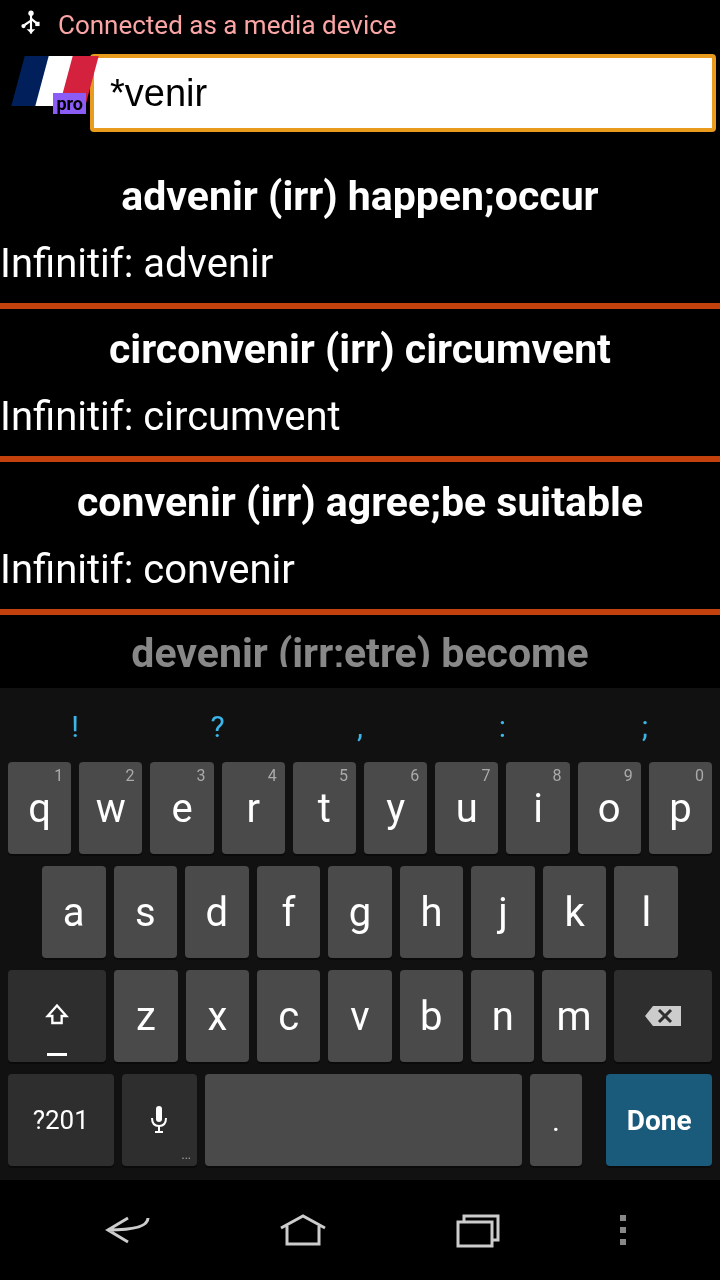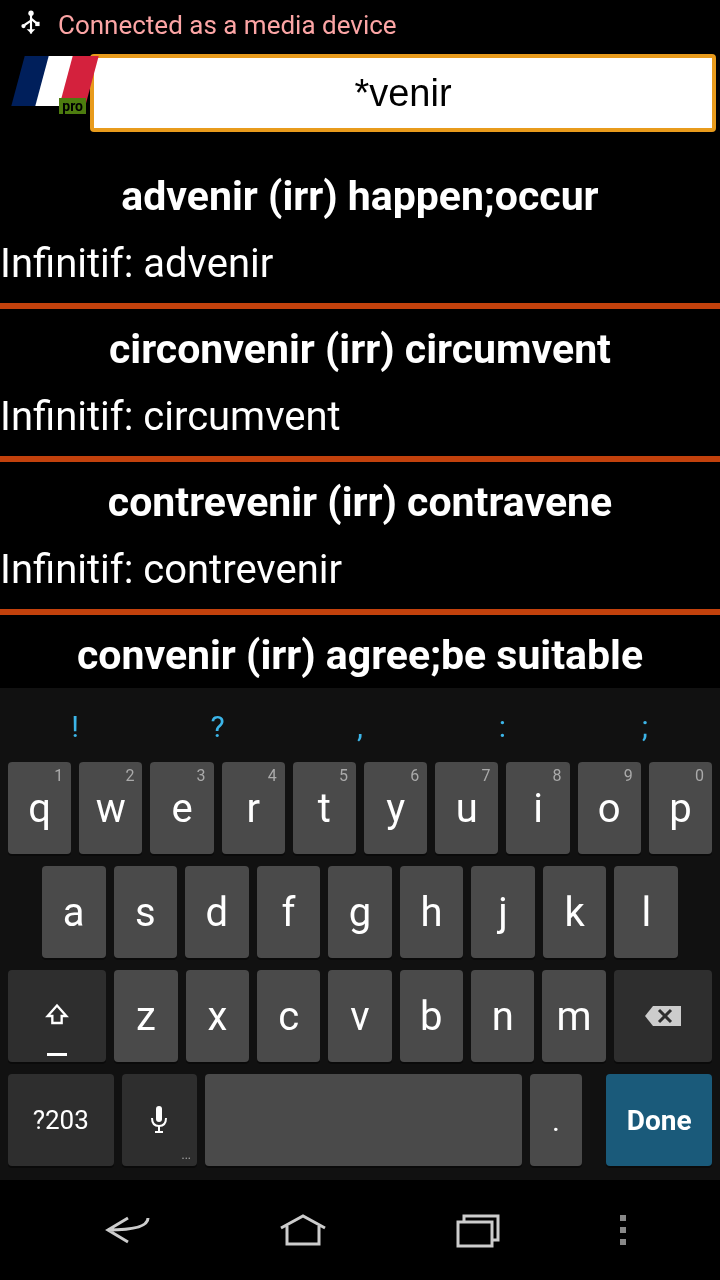--- a/index.html
+++ b/index.html
@@ -43,36 +43,35 @@
       position: relative;
       flex-shrink: 0;
     }
     .flag-blue { position: absolute; width: 26px; height: 50px; background: #001f5b; transform: skewX(-15deg); left: 14px; top: 4px;}
     .flag-white { position: absolute; width: 26px; height: 50px; background: #fff; transform: skewX(-15deg); left: 38px; top: 4px;}
     .flag-red { position: absolute; width: 26px; height: 50px; background: #d4213d; transform: skewX(-15deg); left: 62px; top: 4px;}
     .pro-label {
       position: absolute;
       right: 0;
       bottom: 20px;
-      background: #4d7c0f;
+      background: #8b5cf6;
       color: #000;
-      font-size: 14px;
+      font-size: 18px;
       font-weight: bold;
       padding: 0 3px;
     }
     .search-input {
       flex: 1;
       height: 78px;
       background: #fff;
       border: 4px solid #e89b1c;
       border-radius: 4px;
       font-size: 38px;
       padding: 0 16px;
       color: #000;
-      text-align: center;
     }
     .results {
       margin-top: 20px;
     }
     .result-item {
       border-bottom: 6px solid #c2410c;
     }
     .result-title {
       font-size: 41px;
       font-weight: bold;
@@ -231,24 +230,20 @@
 </div>
 
 <div class="results">
   <div class="result-item">
     <div class="result-title">advenir (irr) happen;occur</div>
     <div class="result-sub">Infinitif: advenir</div>
   </div>
   <div class="result-item">
     <div class="result-title">circonvenir (irr) circumvent</div>
     <div class="result-sub">Infinitif: circumvent</div>
-  </div>
-  <div class="result-item">
-    <div class="result-title">contrevenir (irr) contravene</div>
-    <div class="result-sub">Infinitif: contrevenir</div>
   </div>
   <div class="result-item">
     <div class="result-title">convenir (irr) agree;be suitable</div>
     <div class="result-sub">Infinitif: convenir</div>
   </div>
   <div class="partial">devenir (irr;etre) become</div>
 </div>
 
 <div class="keyboard">
   <div class="suggestion-row">
@@ -298,21 +293,21 @@
         <div class="key" style="flex: 1 1 0%;">m</div>
       </div>
     <div class="key key-del">
       <svg width="40" height="28" viewBox="0 0 40 28" fill="#ccc">
         <path d="M10 4 L38 4 L38 24 L10 24 L2 14 Z"></path>
         <path d="M16 8 L28 20 M28 8 L16 20" stroke="#2e2e2e" stroke-width="3"></path>
       </svg>
     </div>
   </div>
   <div class="kb-row">
-    <div class="key key-mode">?203</div>
+    <div class="key key-mode">?201</div>
     <div class="key key-mic">
       <svg width="24" height="32" viewBox="0 0 24 32" fill="white">
         <rect x="9" y="2" width="6" height="16" rx="3"></rect>
         <path d="M5 14 Q5 22 12 22 Q19 22 19 14" stroke="white" stroke-width="2" fill="none"></path>
         <line x1="12" y1="22" x2="12" y2="28" stroke="white" stroke-width="2"></line>
         <line x1="8" y1="28" x2="16" y2="28" stroke="white" stroke-width="2"></line>
       </svg>
       <span class="ellipsis-hint">...</span>
     </div>
     <div class="key key-space"></div>

